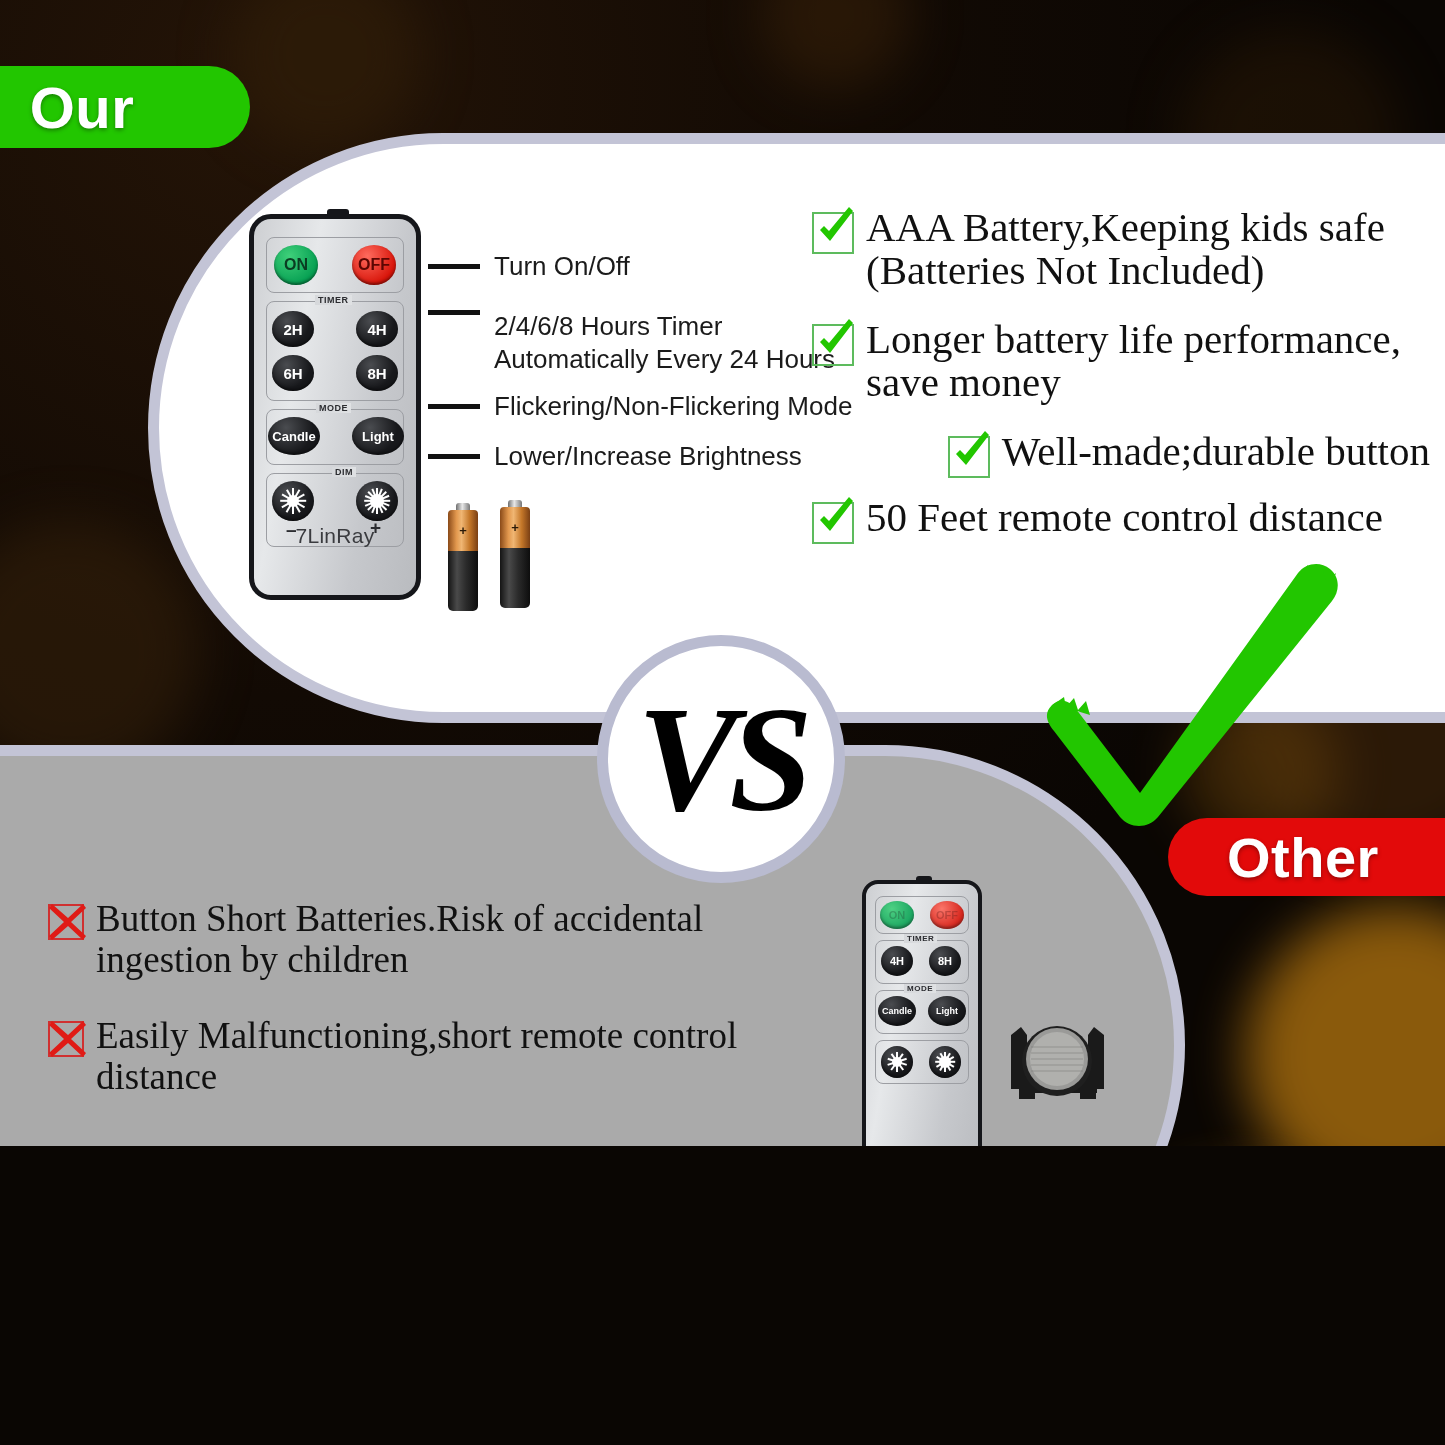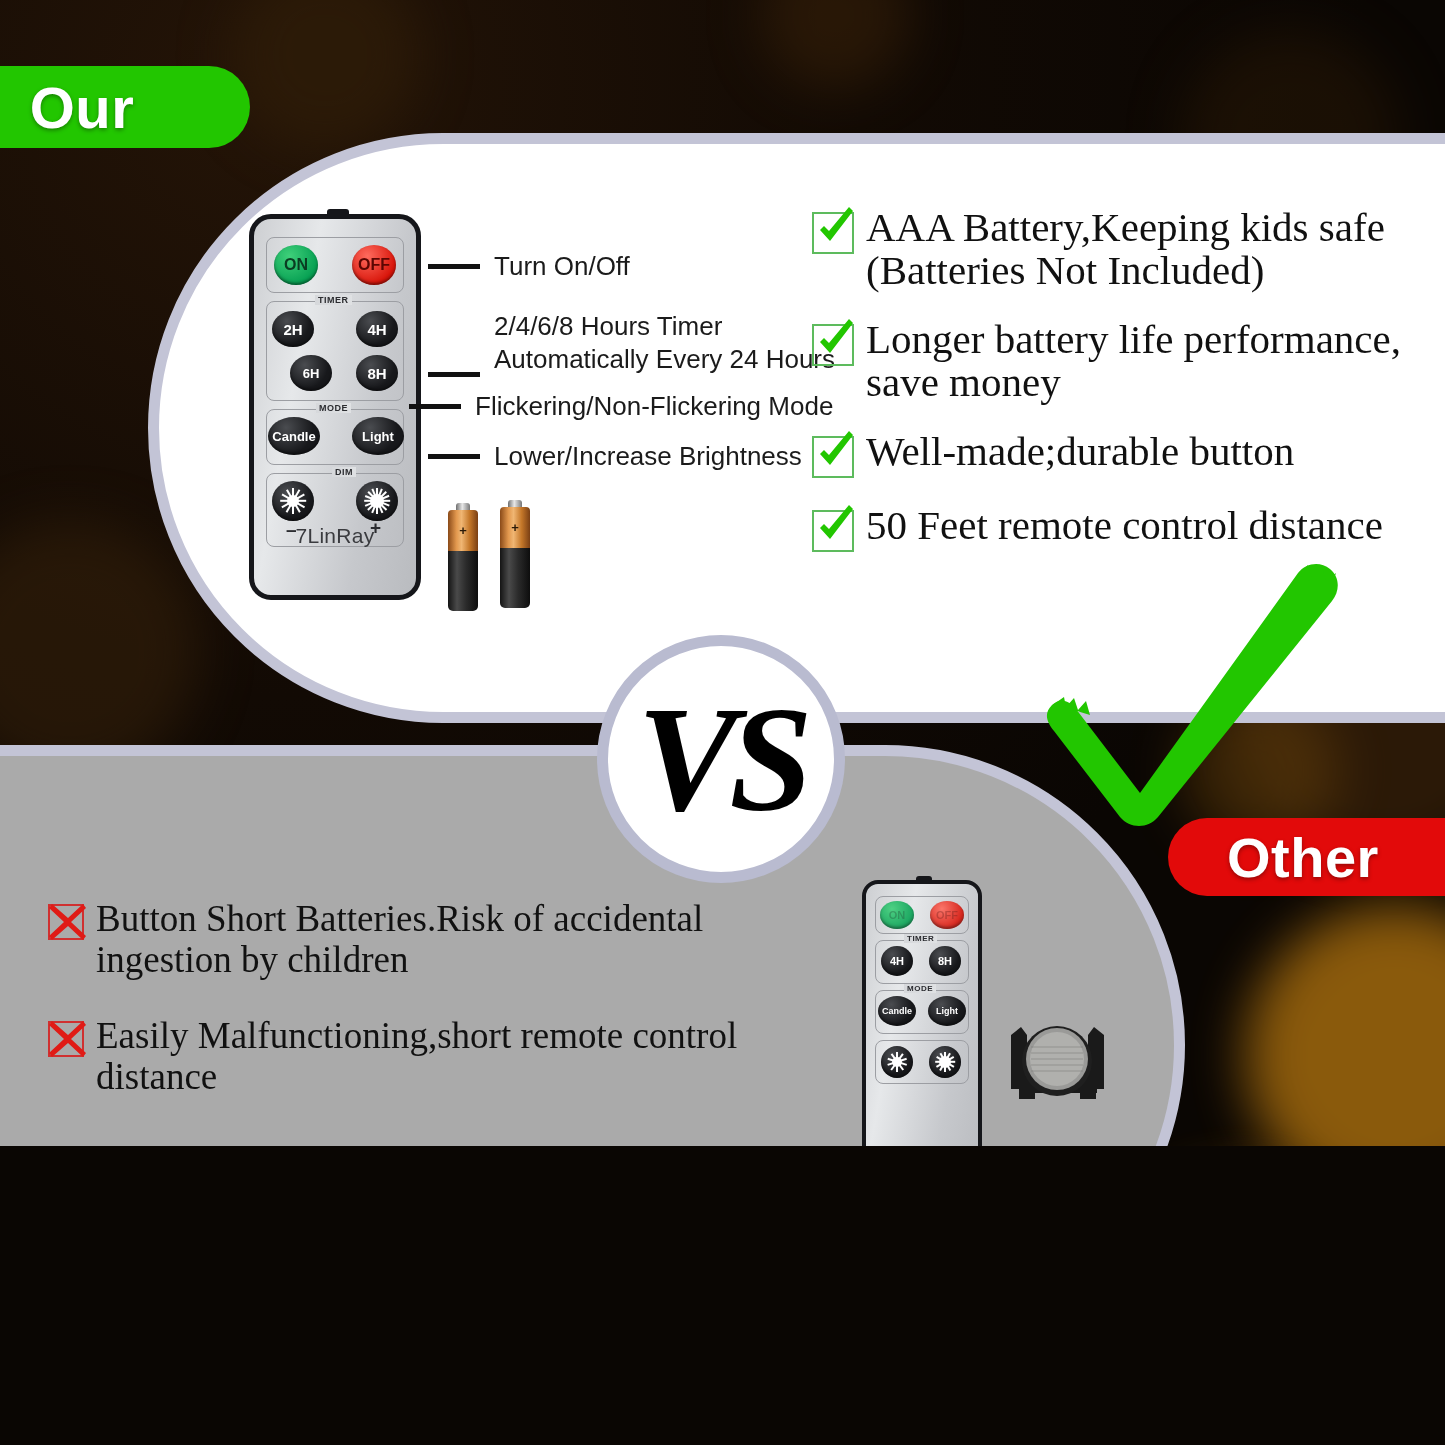--- a/index.html
+++ b/index.html
@@ -138,21 +138,21 @@
     </div>
 
     <div class="grp" style="left:12px;top:82px;width:138px;height:100px;"></div>
     <div class="grp-label" style="left:61px;top:76px;background:linear-gradient(90deg,#d6d8db,#dfe1e3);">TIMER</div>
     <div class="btn dark" style="left:18px;top:92px;width:42px;height:36px;font-size:15px;">
       <span>2H</span>
       </div>
     <div class="btn dark" style="left:102px;top:92px;width:42px;height:36px;font-size:15px;">
       <span>4H</span>
       </div>
-    <div class="btn dark" style="left:36px;top:136px;width:42px;height:36px;font-size:13px;">
+    <div class="btn dark" style="left:18px;top:136px;width:42px;height:36px;font-size:15px;">
       <span>6H</span>
       </div>
     <div class="btn dark" style="left:102px;top:136px;width:42px;height:36px;font-size:15px;">
       <span>8H</span>
       </div>
 
     <div class="grp" style="left:12px;top:190px;width:138px;height:56px;"></div>
     <div class="grp-label" style="left:62px;top:184px;background:linear-gradient(90deg,#d6d8db,#dfe1e3);">MODE</div>
     <div class="btn dark" style="left:14px;top:198px;width:52px;height:38px;font-size:13px;">
       <span>Candle</span>
@@ -202,28 +202,28 @@
     <span class="cap"></span>
       <span class="top"></span>
       <span class="bot"></span>
     <span class="plus">+</span>
   </div>
 
   <div class="callout" style="left:428px;top:250px;">
     <span class="dash"></span>
     <span class="co-text">Turn On/Off</span>
   </div>
-  <div class="callout" style="left:428px;top:310px;align-items:flex-end;">
+  <div class="callout" style="left:428px;top:310px;align-items:flex-start;">
     <span class="dash"></span>
     <span class="co-text">
       <span>2/4/6/8 Hours Timer</span><br>
       <span>Automatically Every 24 Hours</span>
     </span>
   </div>
-  <div class="callout" style="left:409px;top:390px;">
+  <div class="callout" style="left:428px;top:390px;">
     <span class="dash"></span>
     <span class="co-text">Flickering/Non-Flickering Mode</span>
   </div>
   <div class="callout" style="left:428px;top:440px;">
     <span class="dash"></span>
     <span class="co-text">Lower/Increase Brightness</span>
   </div>
 
   <div id="pros" class="bullets" style="left:812px;top:206px;width:618px;">
     <div class="bullet" style="margin-bottom:26px;">
@@ -235,21 +235,21 @@
       <span class="txt">AAA Battery,Keeping kids safe (Batteries Not Included)</span>
     </div>
     <div class="bullet" style="margin-bottom:26px;">
       <span class="chk-box">
         <svg width="48" height="48" viewBox="0 0 48 48">
             <path d="M9 25 L19 36 L42 6 L38 2 L18 26 L13 21 Z" fill="#22c600"></path>
           </svg>
       </span>
       <span class="txt">Longer battery life performance, save money</span>
     </div>
-    <div class="bullet" style="margin-bottom:26px;">
+    <div class="bullet" style="margin-bottom:18px;justify-content:flex-end;">
       <span class="chk-box">
         <svg width="48" height="48" viewBox="0 0 48 48">
             <path d="M9 25 L19 36 L42 6 L38 2 L18 26 L13 21 Z" fill="#22c600"></path>
           </svg>
       </span>
       <span class="txt">Well-made;durable button</span>
     </div>
     <div class="bullet">
       <span class="chk-box">
         <svg width="48" height="48" viewBox="0 0 48 48">

